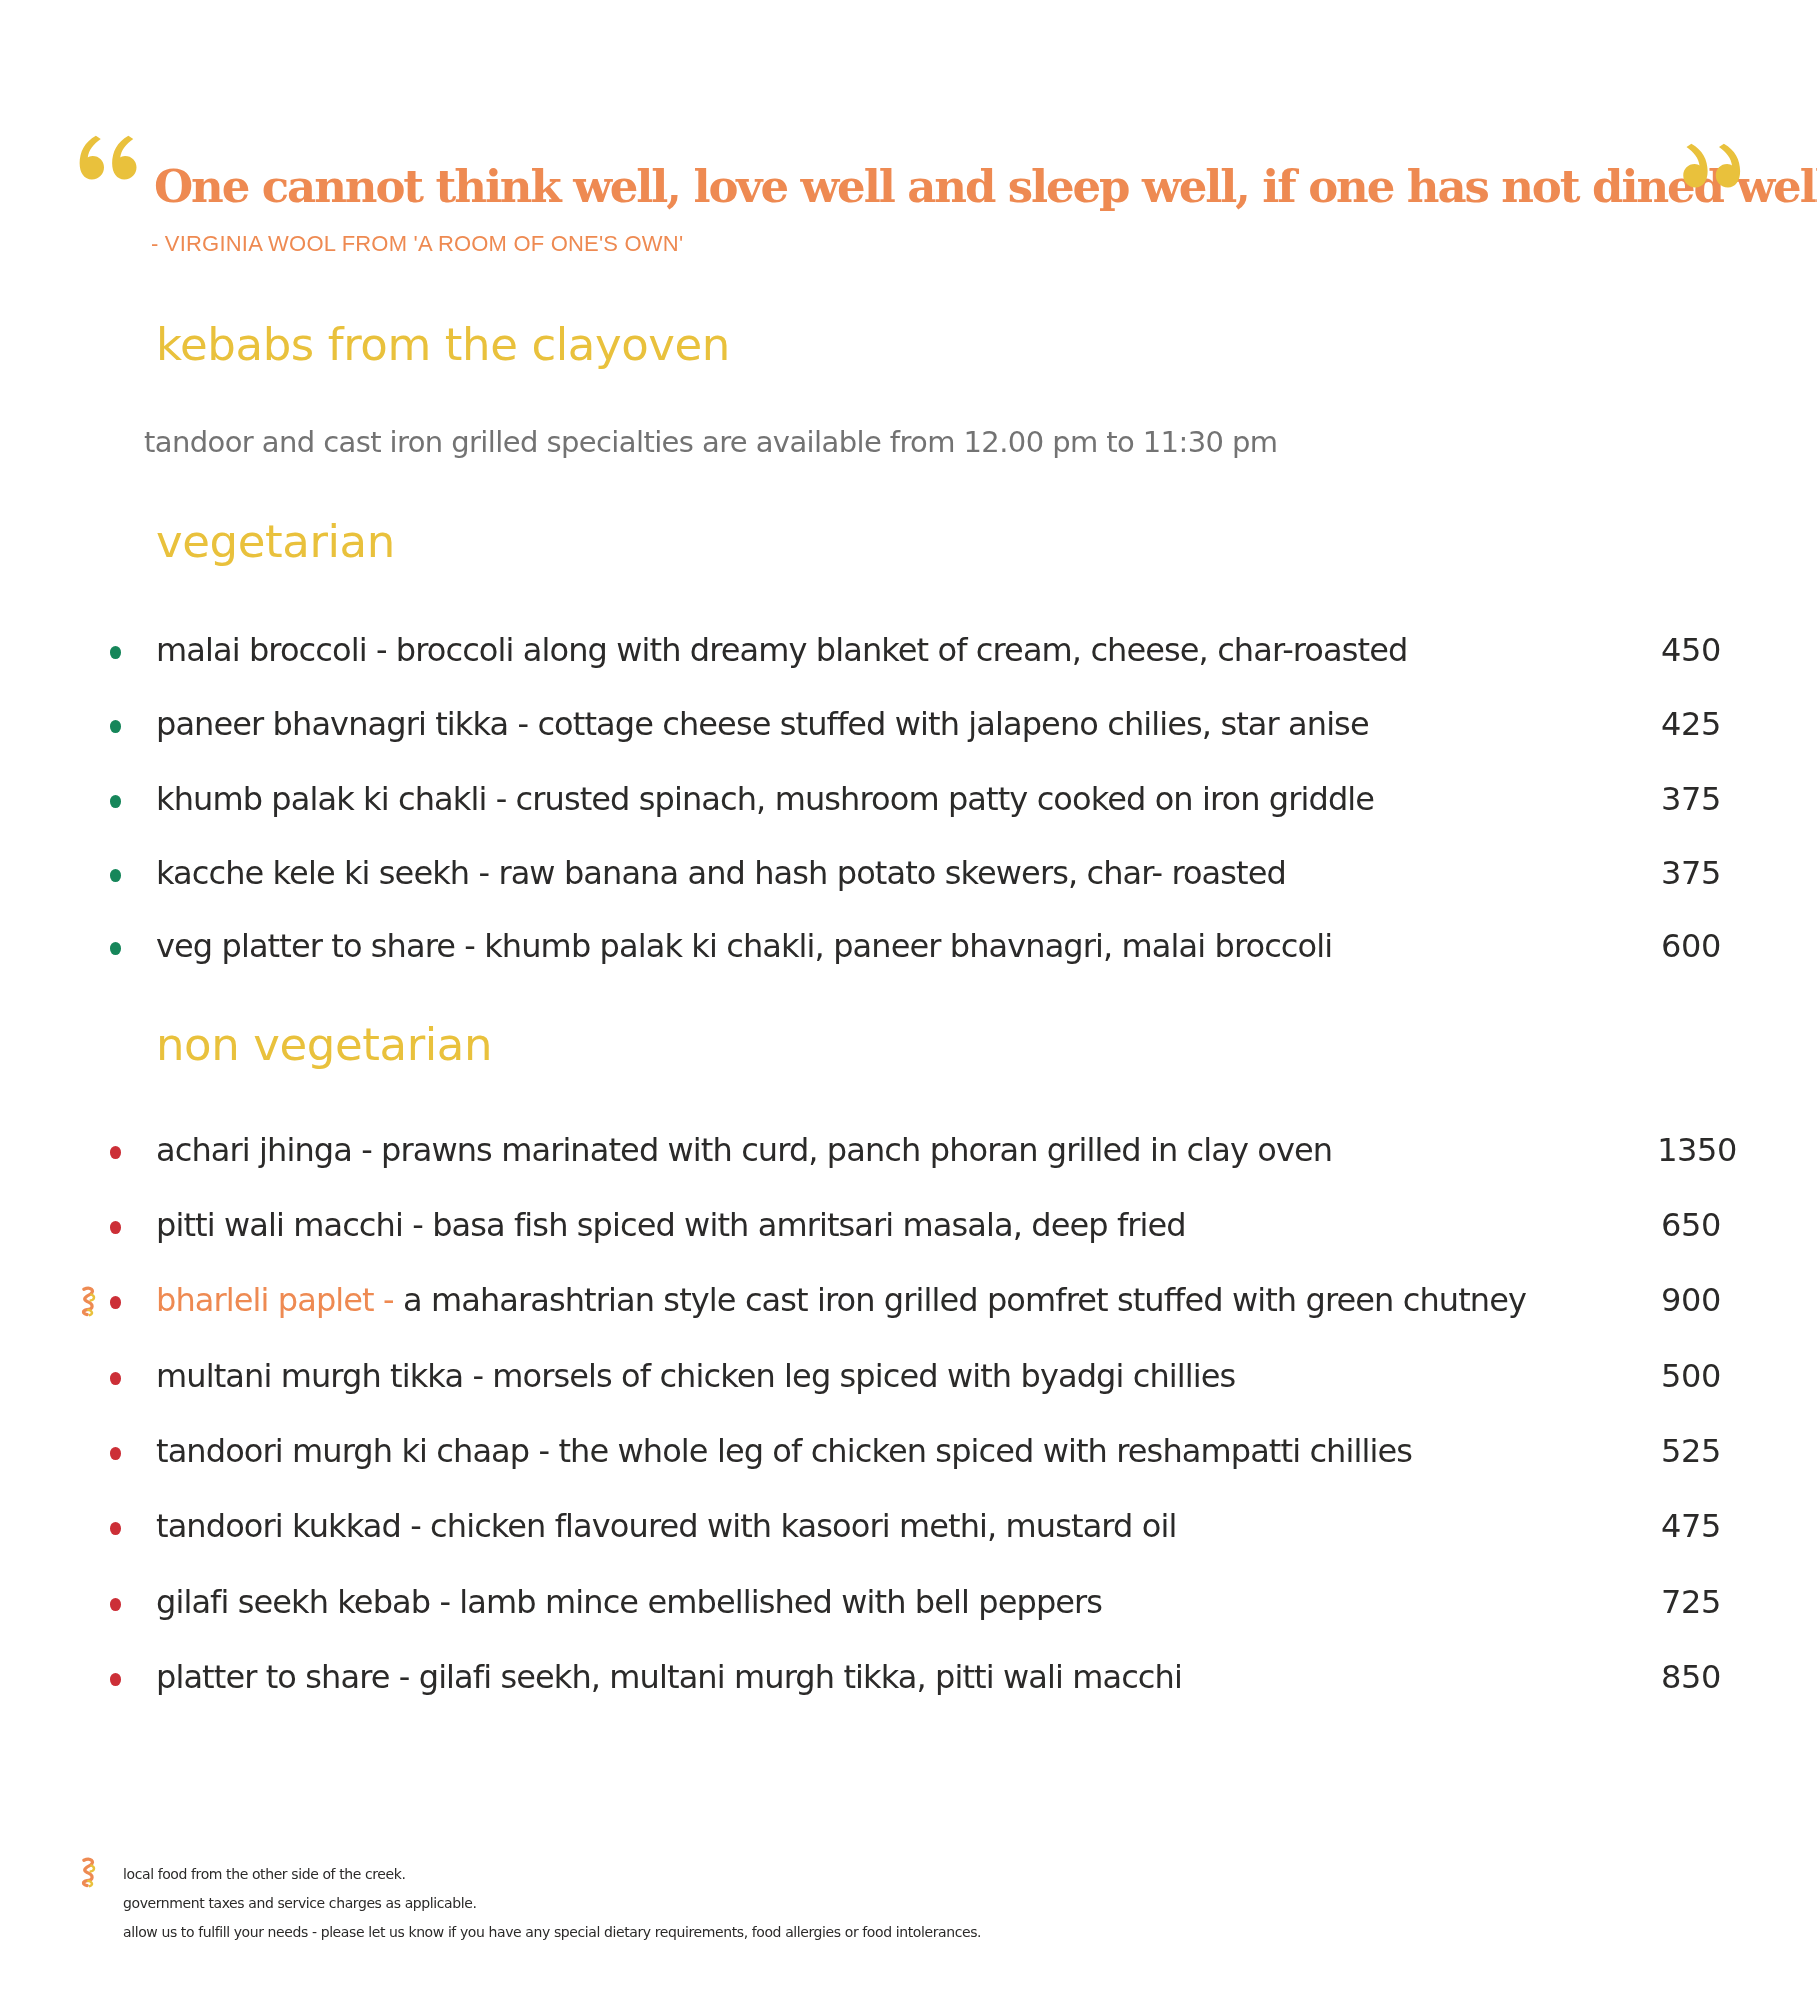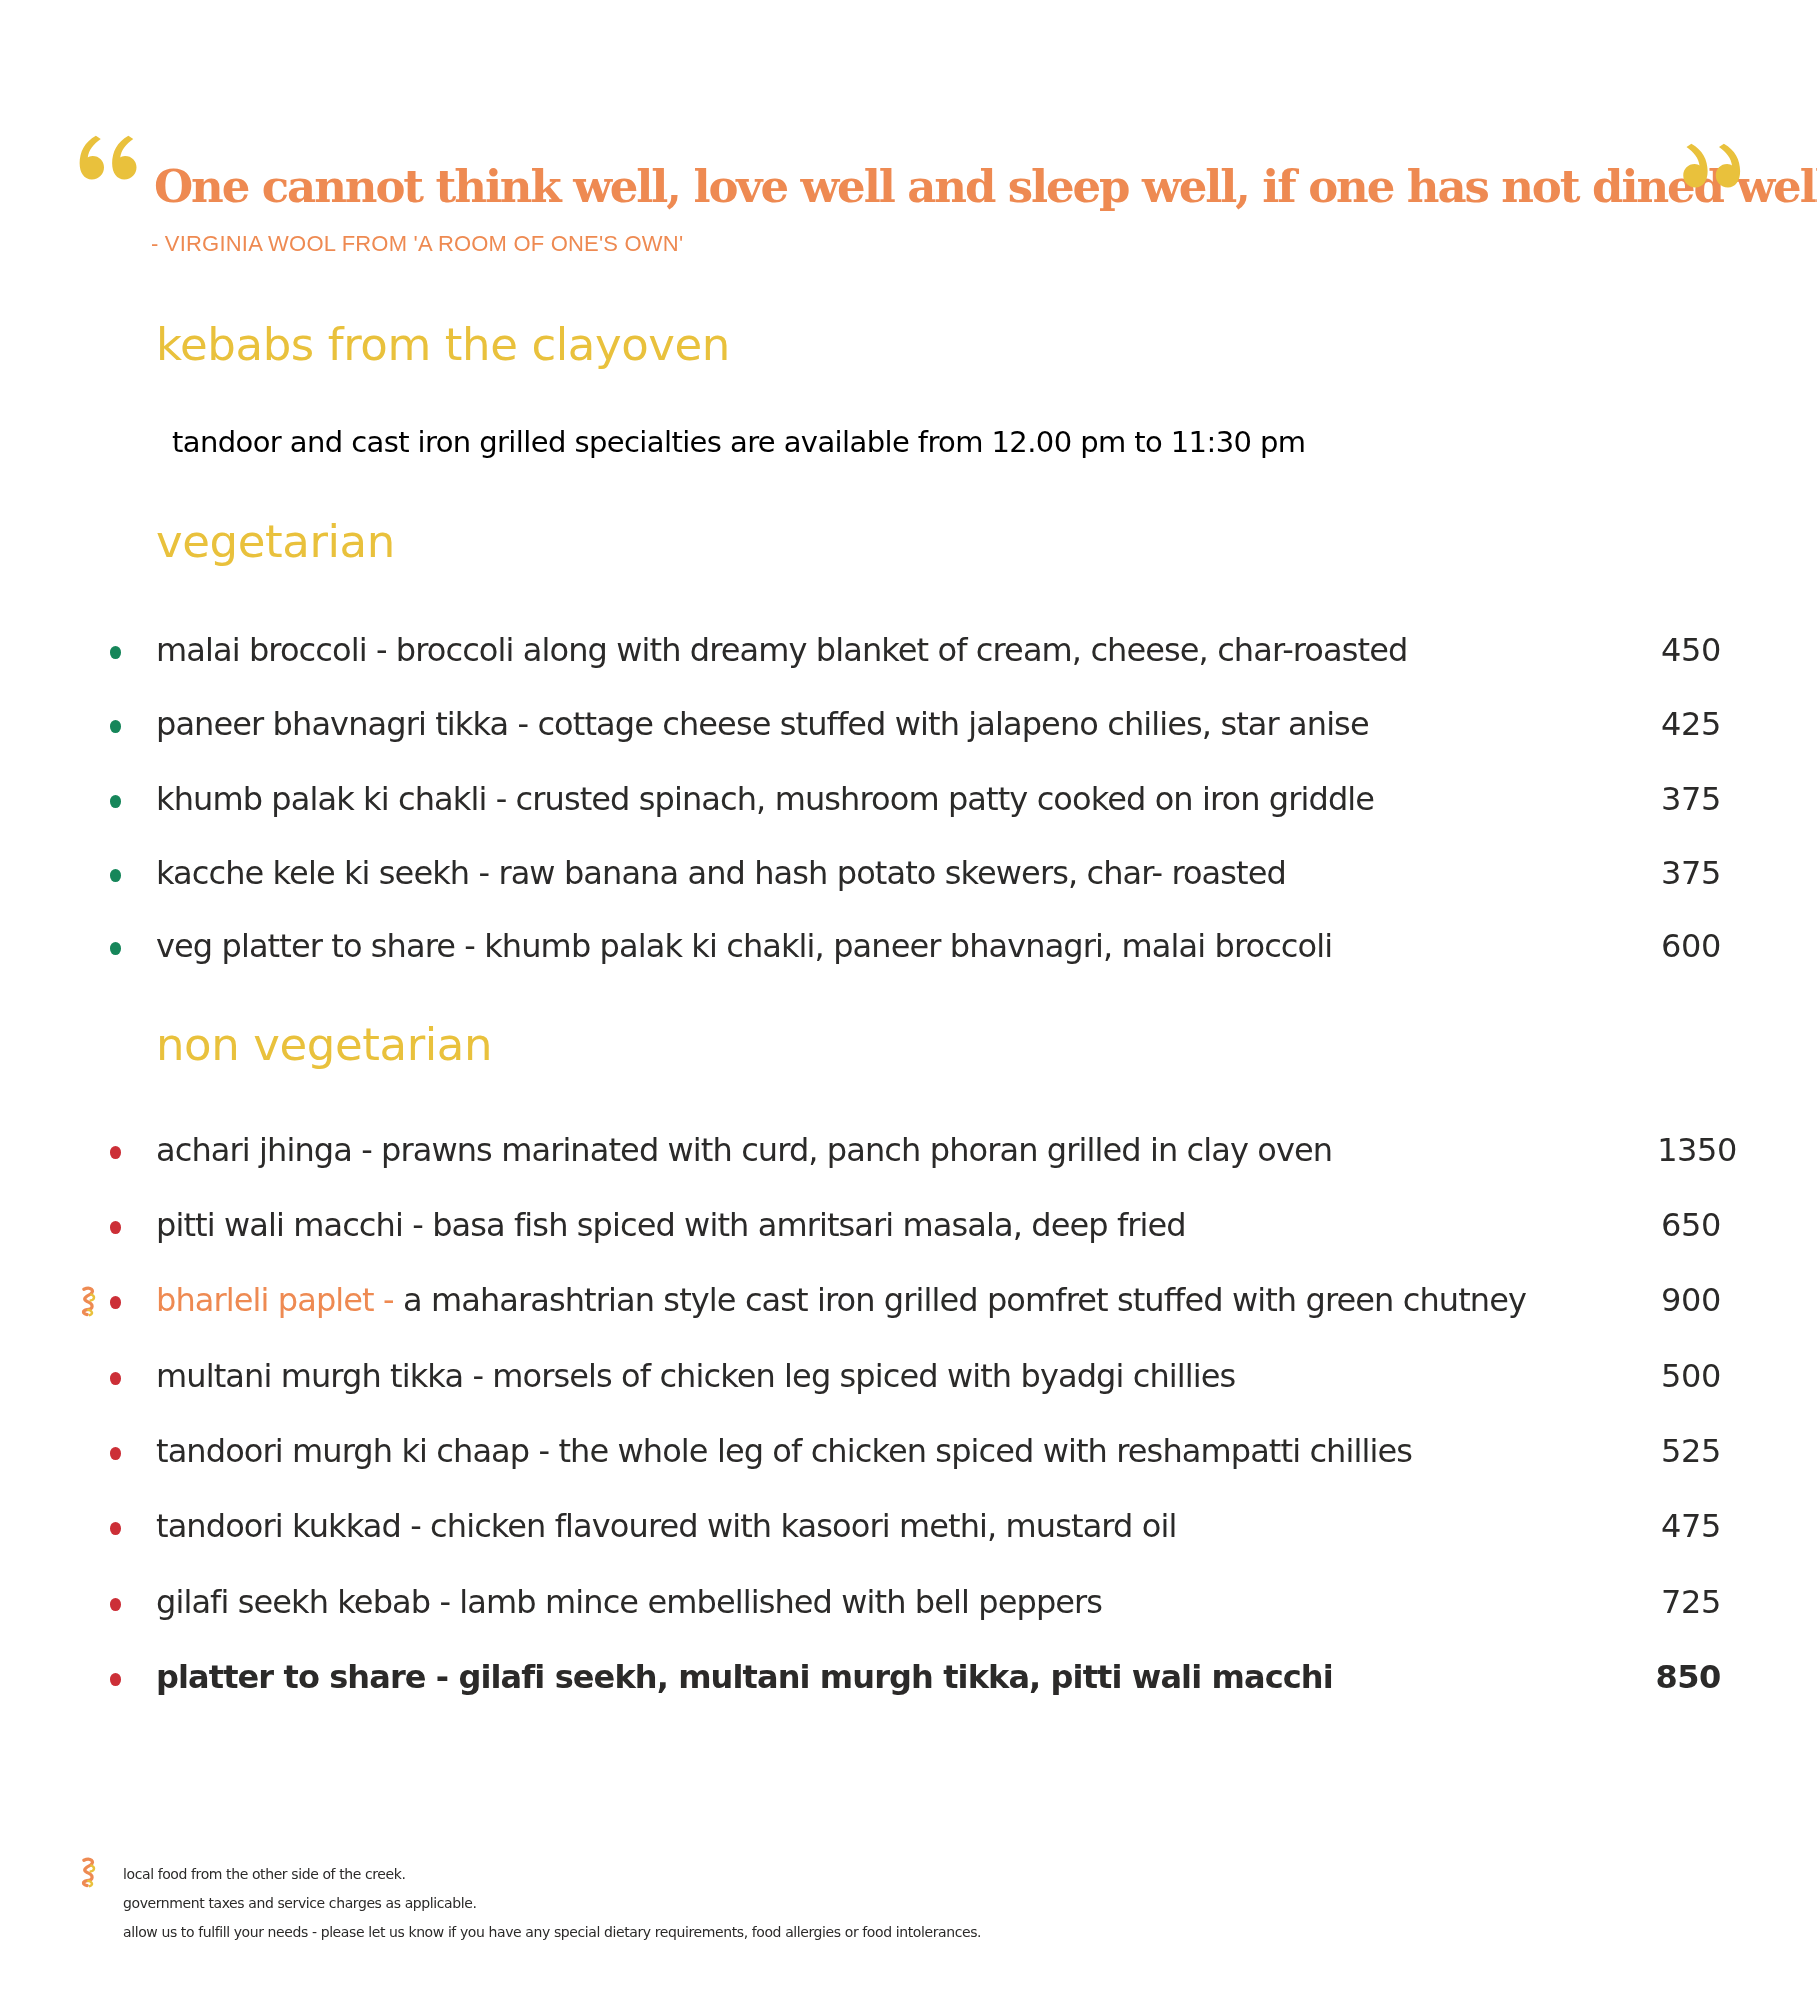--- a/index.html
+++ b/index.html
@@ -5,21 +5,21 @@
     html, body { margin: 0; padding: 0; background: #ffffff; }
     body { width: 1818px; height: 2009px; position: relative; overflow: hidden; font-family: "DejaVu Sans", sans-serif; color: #2b2a29; }
 
     .quote-block { position: absolute; left: 78px; top: 134px; width: 1685px; }
     .quote-open { position: absolute; left: 0; top: 0; width: 65px; height: 52px; }
     .quote-close { position: absolute; left: 1602px; top: 8px; width: 65px; height: 52px; }
     .quote-text { position: absolute; left: 76px; top: 26px; font-family: "DejaVu Serif", "Liberation Serif", serif; font-weight: bold; font-size: 45px; letter-spacing: -2.1px; color: #ee8a52; white-space: nowrap; }
     .quote-attrib { position: absolute; left: 73px; top: 97px; font-family: "Liberation Sans", sans-serif; font-size: 22px; color: #ee8a52; letter-spacing: 0.2px; white-space: nowrap; }
 
     .heading { position: absolute; left: 156px; font-family: "DejaVu Sans", sans-serif; font-size: 45px; color: #e9c13c; white-space: nowrap; letter-spacing: -0.4px; }
-    .subnote { position: absolute; left: 172px; top: 425px; font-family: "DejaVu Sans", sans-serif; font-size: 29px; color: #000000; white-space: nowrap; letter-spacing: -0.6px; }
+    .subnote { position: absolute; left: 144px; top: 425px; font-family: "DejaVu Sans", sans-serif; font-size: 29px; color: #737373; white-space: nowrap; letter-spacing: -0.6px; }
 
     .item { position: absolute; left: 0; width: 1818px; height: 49px; }
     .item .bullet { position: absolute; left: 110px; top: 18px; width: 11.3px; height: 13px; border-radius: 50%; }
     .item .bullet.veg { background: #16865a; }
     .item .bullet.nonveg { background: #cc2f37; }
     .item .desc { position: absolute; left: 156px; top: 3.2px; font-family: "DejaVu Sans", sans-serif; font-size: 32px; color: #2b2a29; white-space: nowrap; letter-spacing: -0.9px; }
     .item .desc .hl { color: #ee8a52; }
     .item .price { position: absolute; right: 97px; top: 3.2px; font-family: "DejaVu Sans", sans-serif; font-size: 32px; color: #2b2a29; white-space: nowrap; letter-spacing: -0.4px; }
     .item .price.wide { right: 81px; margin-left: 44px; }
     .item .local-icon { position: absolute; left: 79px; top: 8px; width: 18px; height: 31px; }
@@ -109,21 +109,21 @@
 <div class="item" style="top:1504px;">
   <span class="bullet nonveg"></span>
   <span class="desc">tandoori kukkad - chicken flavoured with kasoori methi, mustard oil</span>
   <span class="price">475</span>
 </div>
 <div class="item" style="top:1580px;">
   <span class="bullet nonveg"></span>
   <span class="desc">gilafi seekh kebab - lamb mince embellished with bell peppers</span>
   <span class="price">725</span>
 </div>
-<div class="item" style="top:1655px;font-weight:bold;">
+<div class="item" style="top:1655px;">
   <span class="bullet nonveg"></span>
   <span class="desc">platter to share - gilafi seekh, multani murgh tikka, pitti wali macchi</span>
   <span class="price">850</span>
 </div>
 
 <svg class="footer-icon" viewBox="0 0 22 38">
   <path d="M6 4 C14 0 20 6 14 10 C8 13 4 16 10 19 C18 22 18 28 10 29 C4 30 4 34 10 35" fill="none" stroke="#ee8a52" stroke-width="4" stroke-linecap="round"></path>
   <path d="M14 10 C20 12 20 17 13 18" fill="none" stroke="#e9c13c" stroke-width="3"></path>
   <path d="M10 29 C17 30 18 35 12 36" fill="none" stroke="#e9c13c" stroke-width="3"></path>
 </svg>

